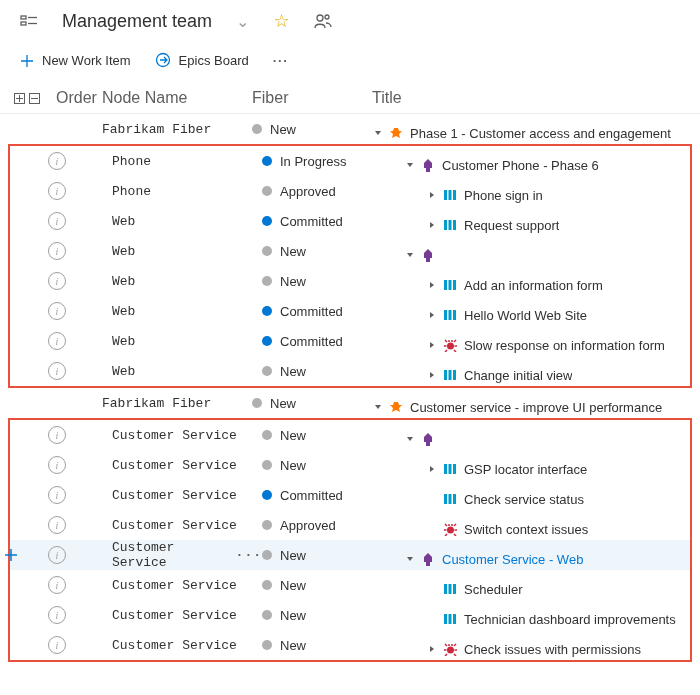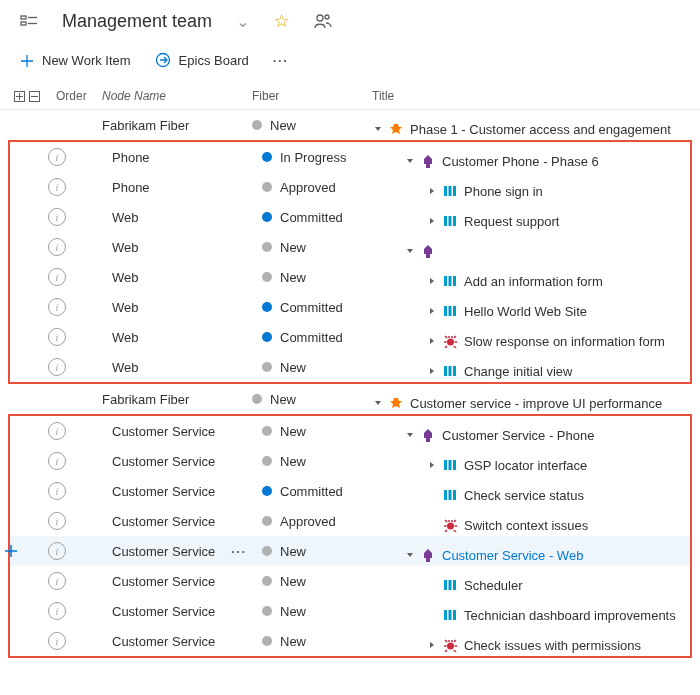--- a/index.html
+++ b/index.html
@@ -2,34 +2,34 @@
 <html><head>
 <meta charset="utf-8">
 <style>
   * { box-sizing: border-box; margin: 0; padding: 0; }
   body { font-family: "Segoe UI", Arial, sans-serif; font-size: 13px; color: #323130; background: #fff; width: 700px; }
   .header { display: flex; align-items: center; padding: 10px 20px; gap: 24px; }
   .header .page-title { font-size: 18px; font-weight: 400; color: #323130; }
   .toolbar { display: flex; align-items: center; padding: 10px 20px 15px 20px; gap: 24px; }
   .toolbar-item { display: flex; align-items: flex-end; gap: 8px; cursor: pointer; }
   .toolbar-item span { color: #323130; }
-  .columns-header { display: flex; align-items: center; padding: 6px 0 6px 14px; color: #605e5c; font-size: 12px; border-bottom: 1px solid #edebe9; }
+  .columns-header { display: flex; align-items: center; padding: 6px 0 6px 14px; color: #605e5c; font-size: 16px; border-bottom: 1px solid #edebe9; }
   .col-toggle { width: 42px; display:flex; gap:4px; align-items:center;}
   .col-order { width: 46px; }
-  .col-node { width: 150px; font-style: italic; }
+  .col-node { width: 150px; }
   .col-state { width: 120px; display:flex; align-items:center; gap:8px;}
   .col-title { flex: 1; display:flex; align-items:center; gap:6px; overflow:hidden;}
   .row { display: flex; align-items: center; height: 30px; padding-left: 14px; position: relative; }
   .row.selected { background: #eef6fc; }
   .row .add-btn { position:absolute; left:-6px; top:50%; transform:translateY(-50%); display:none;}
   .row.selected .add-btn { display:flex; color:#0078d4;}
   .row .gutter { width: 42px; display: flex; align-items:center; justify-content:flex-end;}
   .row .info { width: 18px; height: 18px; border:1px solid #a19f9d; border-radius:50%; display:flex; align-items:center; justify-content:center; font-size:10px; color:#a19f9d; font-style:italic; font-family: Georgia, serif; }
   .row .order { width: 46px; }
-  .row .node { width: 150px; display:flex; align-items:center; gap:6px;}
+  .row .node { width: 150px; display:flex; align-items:center; gap:6px;font-family:Liberation Mono, monospace;}
   .row .state { width: 120px; display:flex; align-items:center; gap:8px;}
   .state-dot { width:10px; height:10px; border-radius:50%; flex-shrink:0;}
   .row .title-cell { flex: 1; display:flex; align-items:center; overflow:hidden; white-space:nowrap;margin-top:8px;}
   .title-text { white-space: nowrap; overflow: hidden; text-overflow: ellipsis; }
   .title-text.link { color: #0078d4; }
   .caret { width: 12px; display:flex; justify-content:center; align-items:center; margin-right:4px;}
   .caret svg { fill:#605e5c; }
   .wi-icon { width:16px; display:flex; align-items:center; justify-content:center; margin-right:6px;}
   .indent-1 { width: 22px; }
   .indent-2 { width: 44px; }
@@ -393,21 +393,20 @@
           <span class="caret">
             <svg width="8" height="8" viewBox="0 0 8 8">
               <path d="M1 2 L4 6 L7 2 Z"></path>
             </svg>
           </span>
           <span class="wi-icon">
             <svg width="12" height="13" viewBox="0 0 12 13">
               <path fill="#773b93" d="M2 4 L6 0 L10 4 L10 9 L8 9 L8 13 L4 13 L4 9 L2 9 Z"></path>
             </svg>
           </span>
-          <span class="title-text">Customer Service - Phone</span>
     </div>
   </div>
       <div class="row">
 
     <div class="gutter">
           <span class="info">i</span>
         </div>
     <div class="order"></div>
     <div class="node">
           <span>Customer Service</span>

